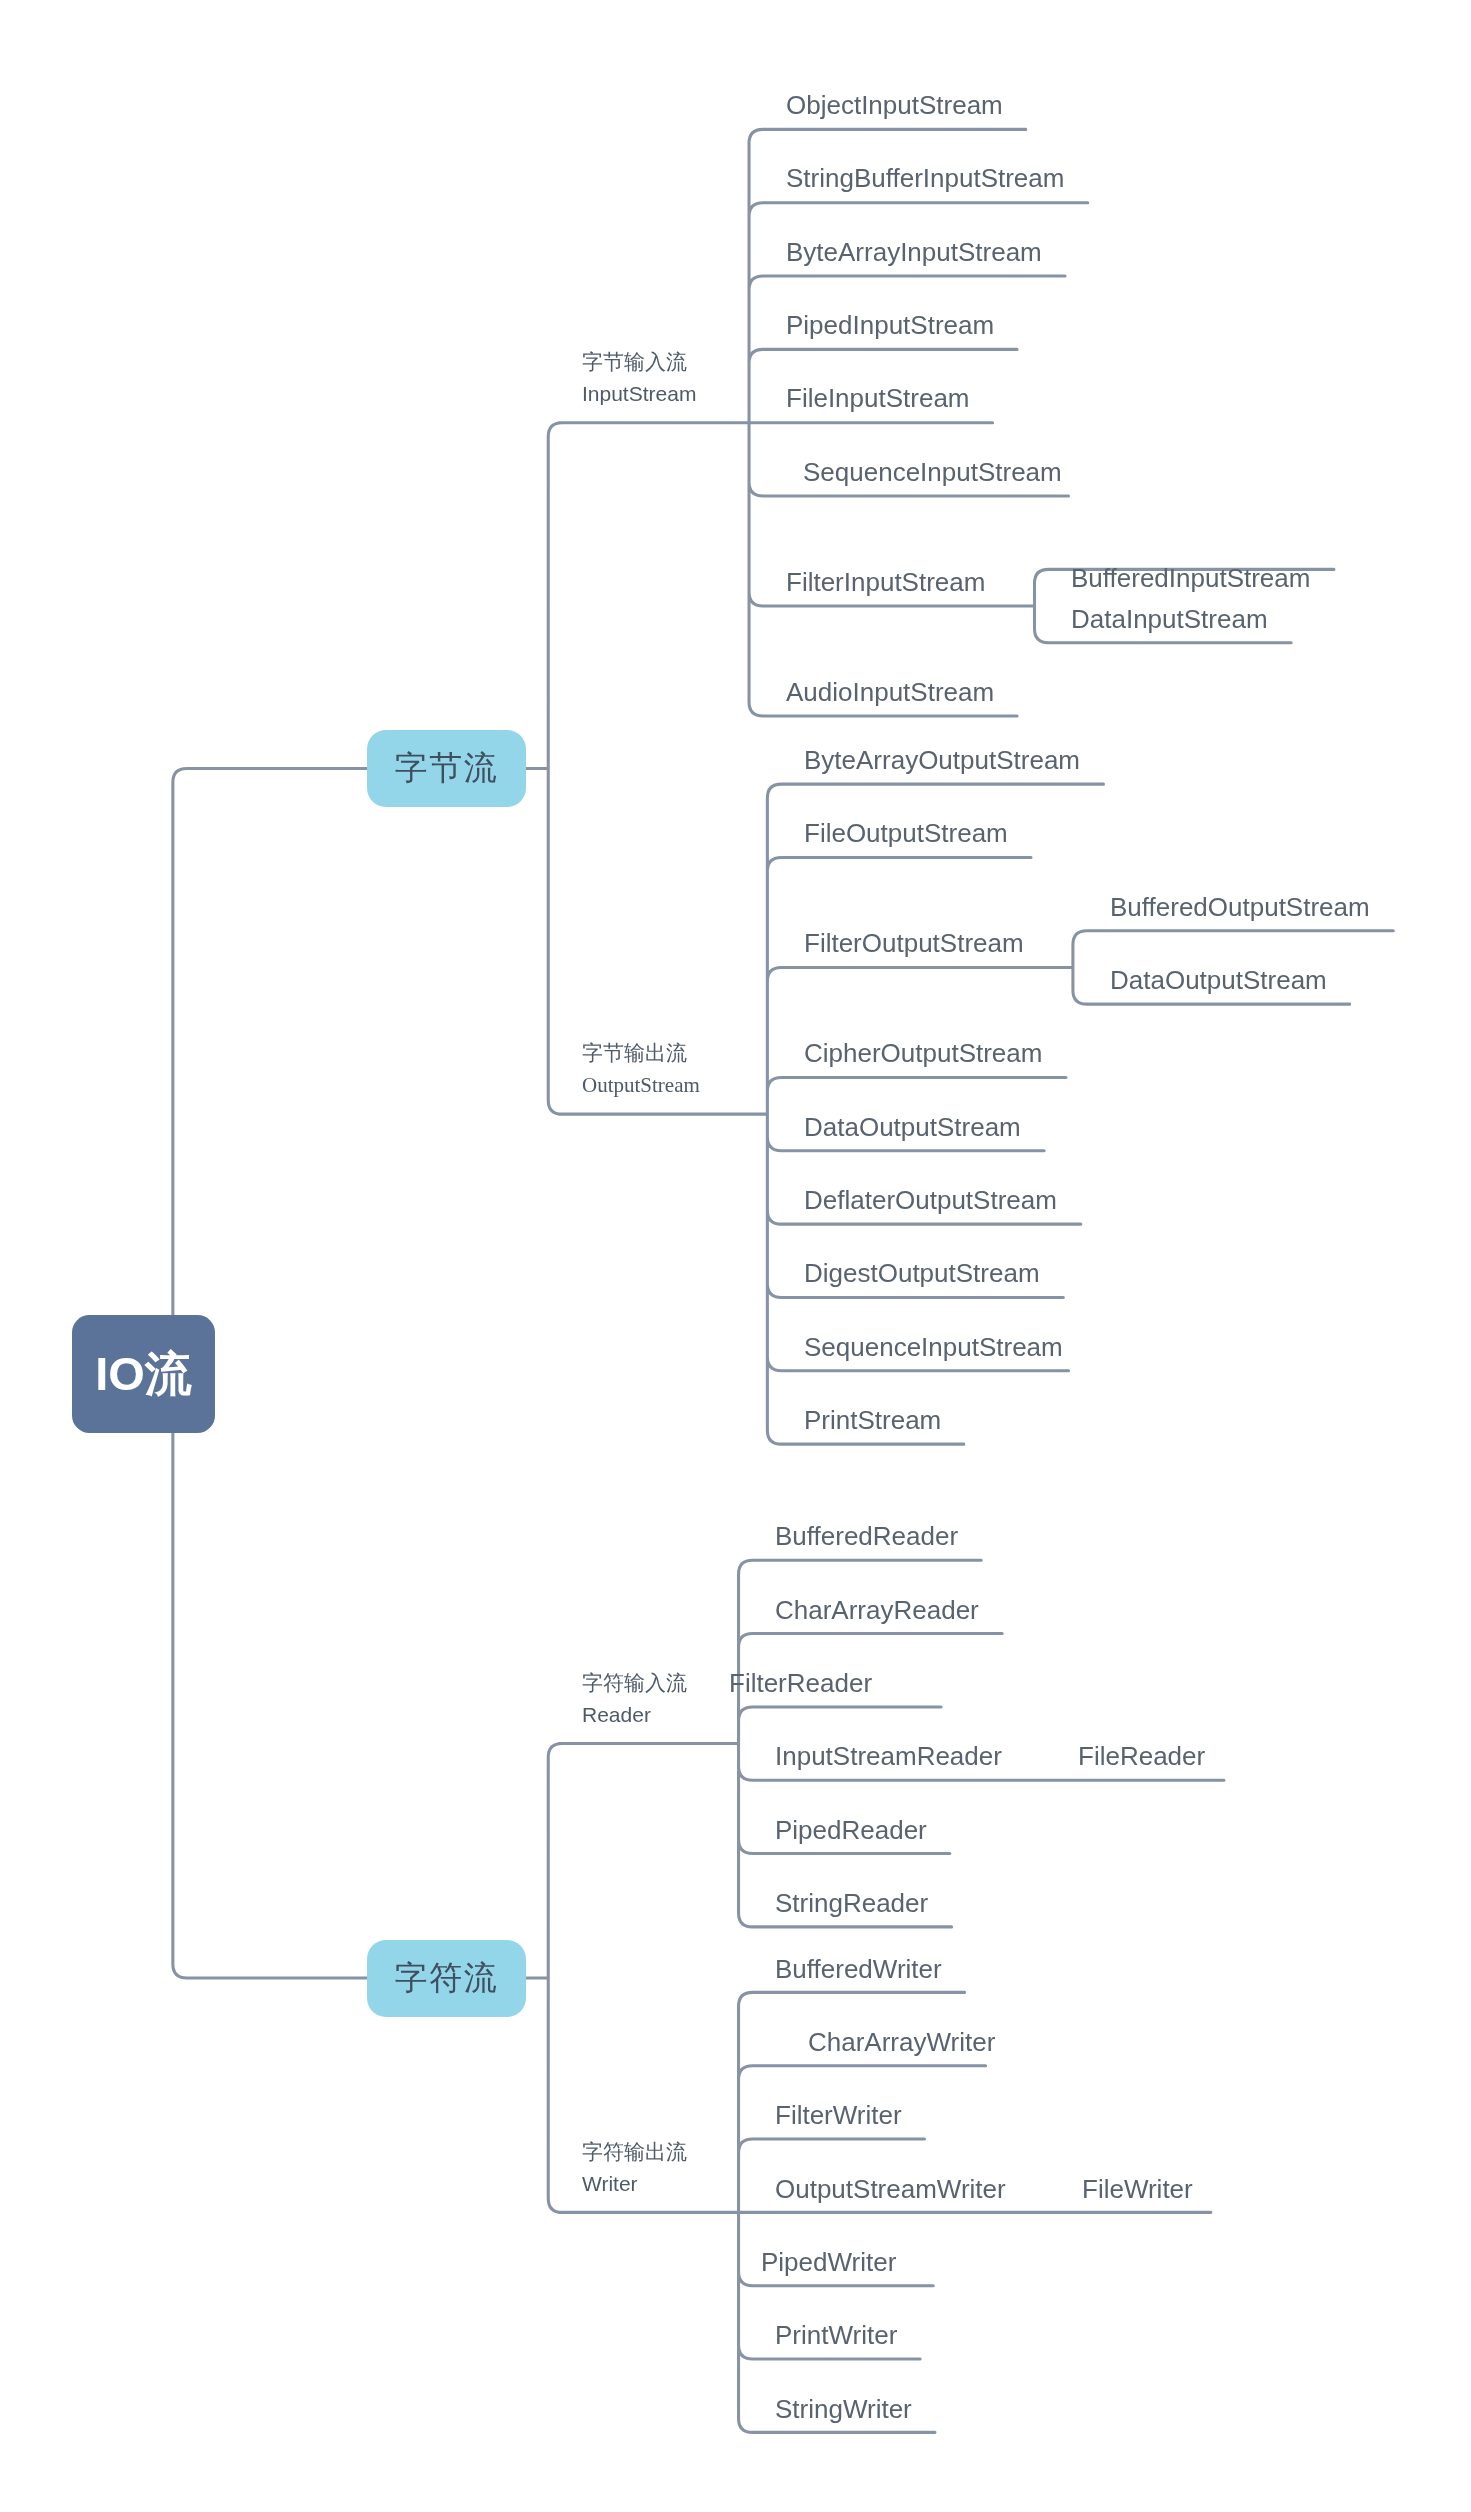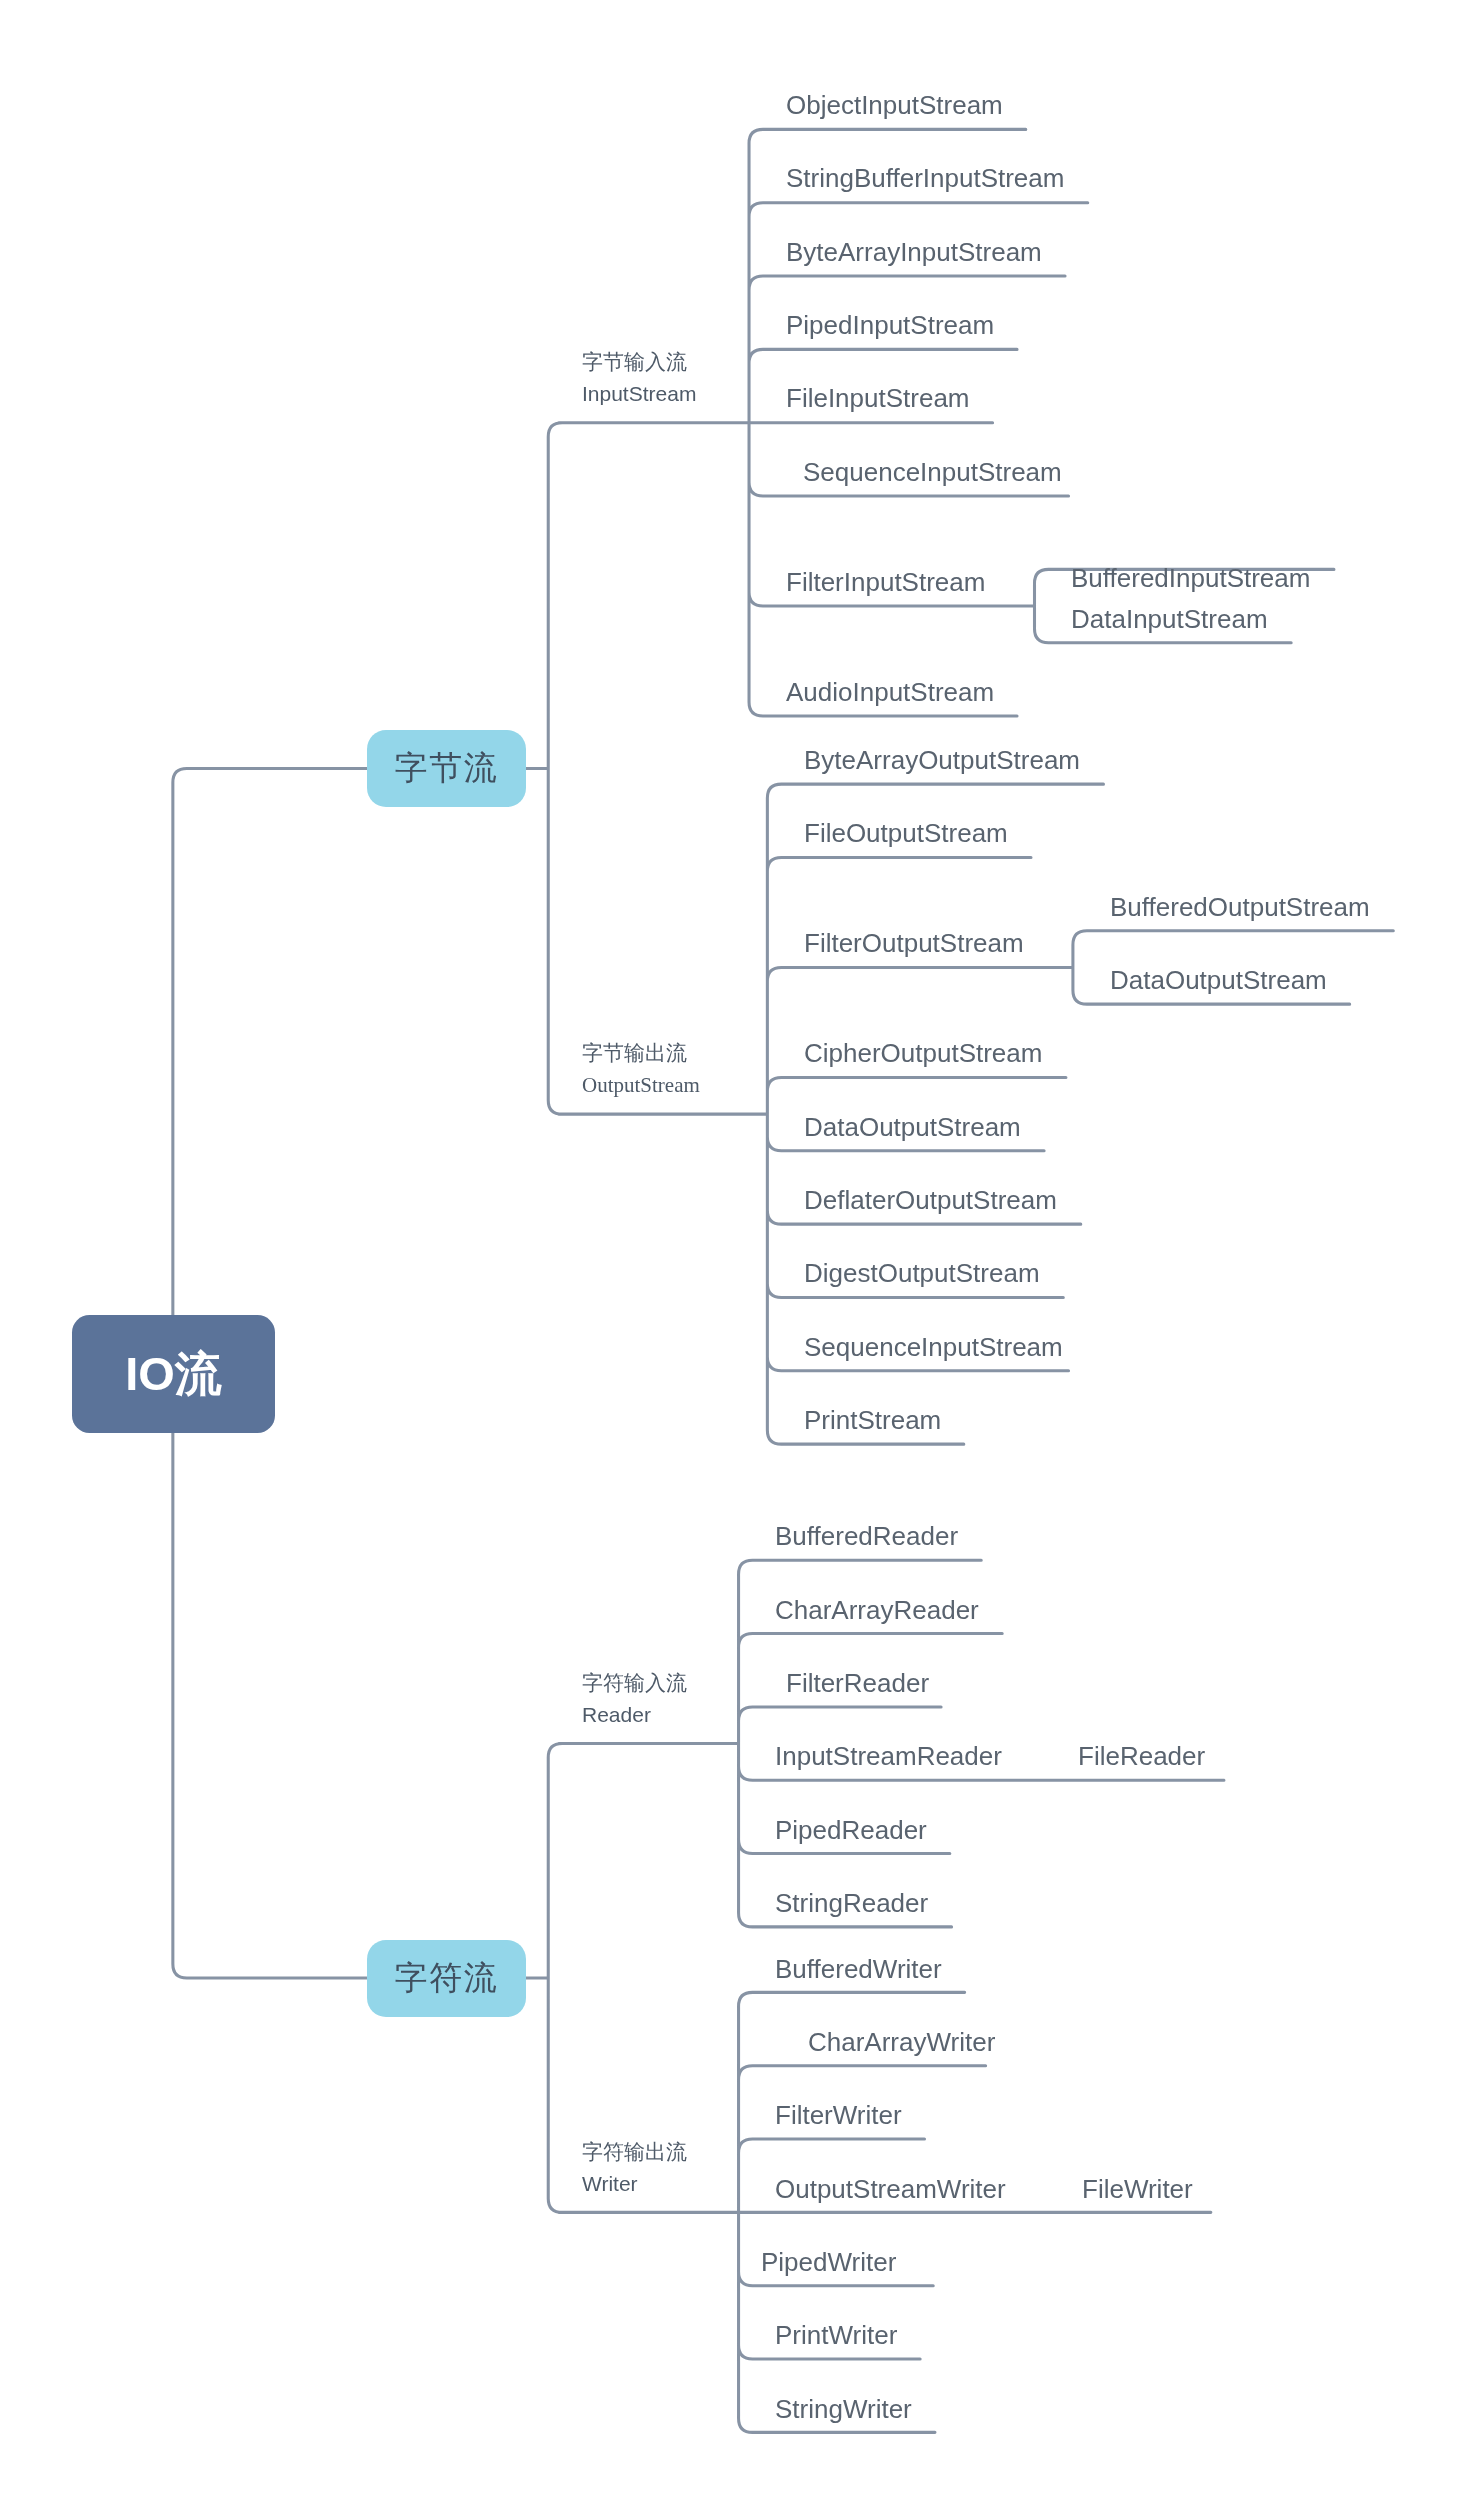--- a/index.html
+++ b/index.html
@@ -41,21 +41,21 @@
     background: var(--branch-bg, #93d6e9);
     color: var(--branch-text, #3f4f5f);
     font-size: 33px;
     letter-spacing: 1.7px;
     display: flex;
     align-items: center;
     justify-content: center;
   }
   .root-box {
     position: absolute;
-    width: 203px;
+    width: 143px;
     height: 118px;
     border-radius: 17.5px;
     background: var(--root-bg, #5b7399);
     color: var(--root-text, #ffffff);
     font-size: 47px;
     font-weight: bold;
     display: flex;
     align-items: center;
     justify-content: center;
   }
@@ -99,21 +99,21 @@
       <div class="leaf-label" style="left: 804px; top: 1257px;">DigestOutputStream</div>
       <div class="leaf-label" style="left: 804px; top: 1331px;">SequenceInputStream</div>
       <div class="leaf-label" style="left: 804px; top: 1404px;">PrintStream</div>
       <div class="topic-box" style="left: 367px; top: 1940px;">字符流</div>
       <div class="sub-label-block" style="left: 582px; top: 1667px;">
         <div class="sub-line">字符输入流</div>
         <div class="sub-line">Reader</div>
       </div>
       <div class="leaf-label" style="left: 775px; top: 1520px;">BufferedReader</div>
       <div class="leaf-label" style="left: 775px; top: 1594px;">CharArrayReader</div>
-      <div class="leaf-label" style="left: 786px; top: 1667px;">FilterReader</div>
+      <div class="leaf-label" style="left: 729px; top: 1667px;">FilterReader</div>
       <div class="leaf-label" style="left: 775px; top: 1740px;">InputStreamReader</div>
       <div class="leaf-label" style="left: 1078px; top: 1740px;">FileReader</div>
       <div class="leaf-label" style="left: 775px; top: 1814px;">PipedReader</div>
       <div class="leaf-label" style="left: 775px; top: 1887px;">StringReader</div>
       <div class="sub-label-block" style="left: 582px; top: 2136px;">
         <div class="sub-line">字符输出流</div>
         <div class="sub-line">Writer</div>
       </div>
       <div class="leaf-label" style="left: 775px; top: 1953px;">BufferedWriter</div>
       <div class="leaf-label" style="left: 775px; top: 2026px; margin-left: 33px;">CharArrayWriter</div>

